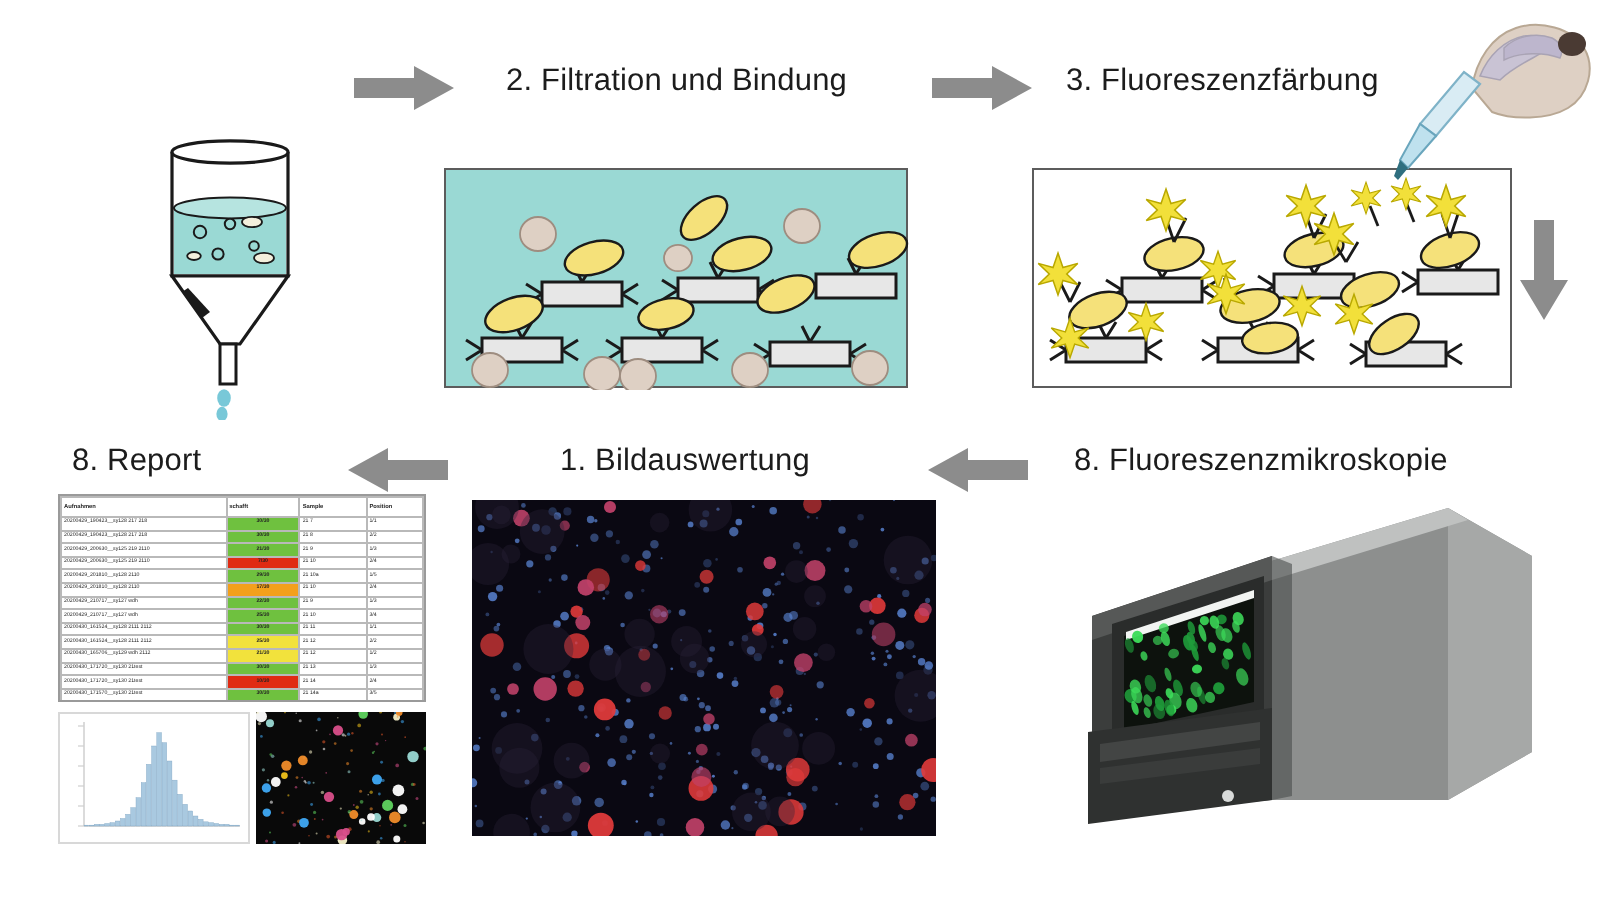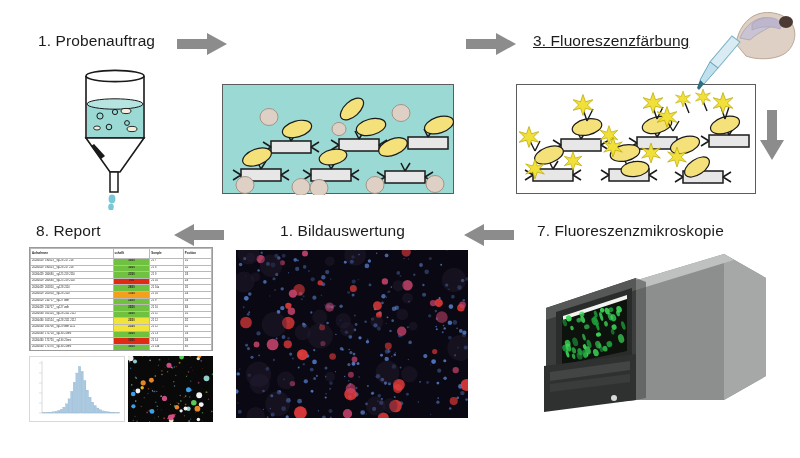--- a/index.html
+++ b/index.html
@@ -91,26 +91,26 @@
 
   
   #instrument{position:absolute;left:528px;top:248px;width:244px;height:176px;}
   #instrument svg{display:block;}
 </style>
 </head>
 <body>
 
 <div id="stage">
 
-  <div class="step-title" style="left:38px;top:32px;">1. Probenauftrag</div>
-
-
-  <div class="step-title" style="left:533px;top:32px;text-decoration:underline;">3. Fluoreszenzfärbung</div>
-
-  <div class="step-title" style="left:537px;top:222px;">7. Fluoreszenzmikroskopie</div>
+
+  <div class="step-title" style="left:253px;top:32px;">2. Filtration und Bindung</div>
+
+  <div class="step-title" style="left:533px;top:32px;">3. Fluoreszenzfärbung</div>
+
+  <div class="step-title" style="left:537px;top:222px;">8. Fluoreszenzmikroskopie</div>
 
   <div class="step-title" style="left:280px;top:222px;">1. Bildauswertung</div>
 
   <div class="step-title" style="left:36px;top:222px;">8. Report</div>
 
   <div class="arrow" style="left:177px;top:33px;">
     <svg width="50" height="22" viewBox="0 0 50 22">
       <polygon points="0,6 30,6 30,0 50,11 30,22 30,16 0,16" fill="#8c8c8c"></polygon>
     </svg>
   </div>

